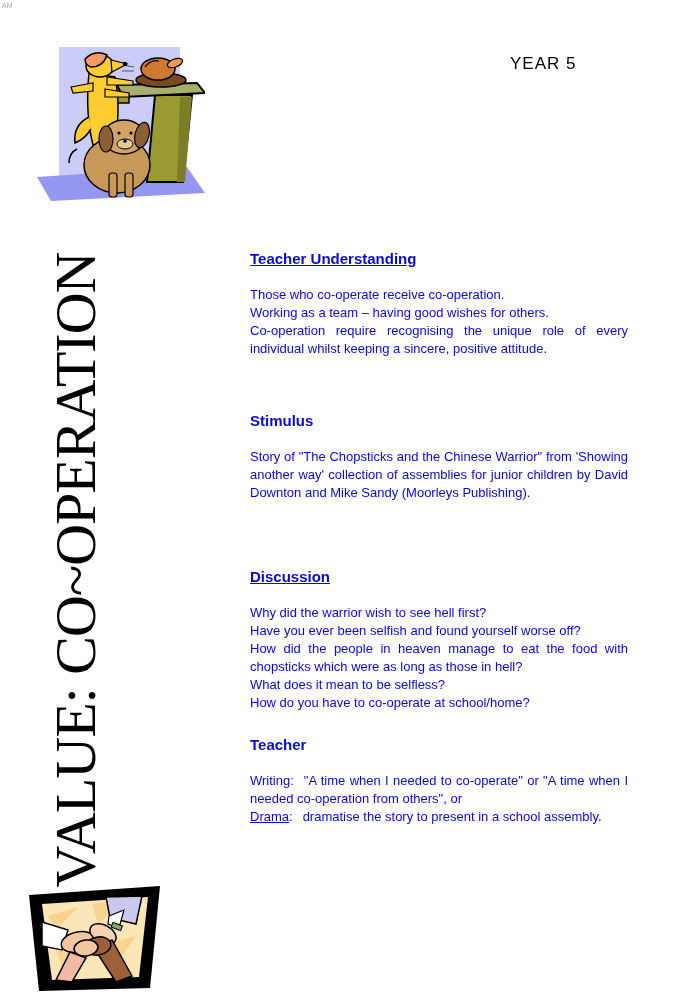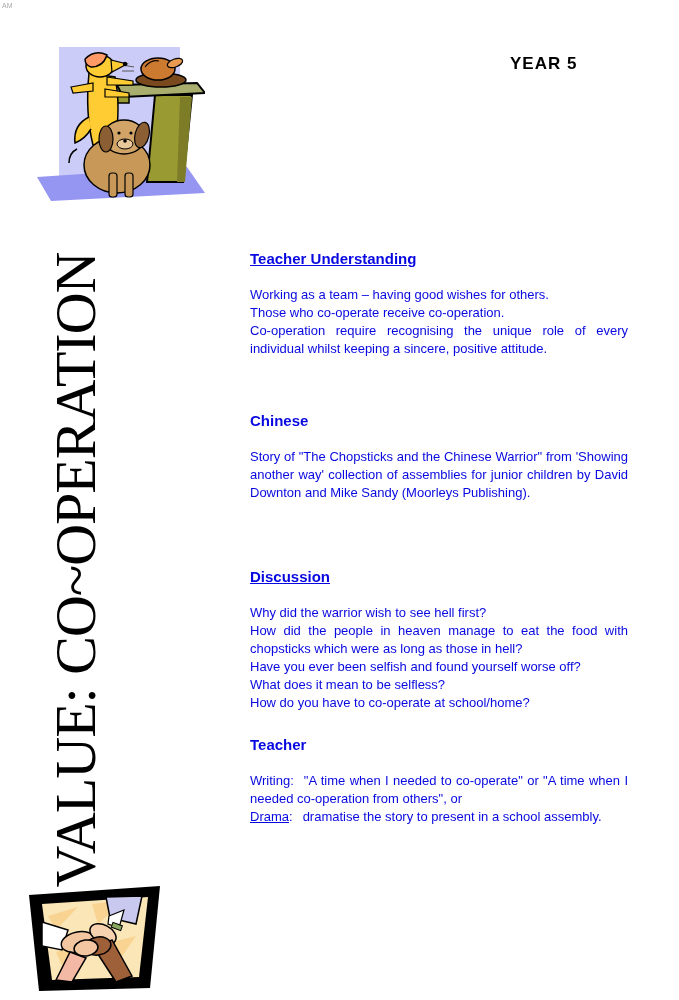--- a/index.html
+++ b/index.html
@@ -19,21 +19,21 @@
     font-size: 7px;
     color: #aaaaaa;
     font-family: "Liberation Sans", sans-serif;
   }
 
   
   .year-label {
     position: absolute;
     left: 510px; top: 54px;
     font-size: 17px;
-    font-weight: bold;
+    font-weight: normal;
     letter-spacing: 1px;
     color: #000000;
     font-family: "Liberation Sans", sans-serif;
   }
 
   
   .vertical-title-box {
     position: absolute;
     left: 42px;
     top: 892px;
@@ -150,35 +150,35 @@
     <rect x="88" y="128" width="8" height="24" rx="3" fill="#c89858" stroke="#000" stroke-width="1.2"></rect>
   </svg>
 </div>
 
 <div class="vertical-title-box">
   <span>VALUE: CO~OPERATION</span>
 </div>
 
 <div class="col-block blk-teacher">
   <div class="sec-heading underlined">Teacher Understanding</div>
+  <div class="line-item">Those who co-operate receive co-operation.</div>
   <div class="line-item">Working as a team – having good wishes for others.</div>
-  <div class="line-item">Those who co-operate receive co-operation.</div>
   <div class="line-item">Co-operation require recognising the unique role of every individual whilst keeping a sincere, positive attitude.</div>
 </div>
 
 <div class="col-block blk-stimulus">
-  <div class="sec-heading">Chinese</div>
+  <div class="sec-heading">Stimulus</div>
   <div class="para">Story of "The Chopsticks and the Chinese Warrior" from 'Showing another way' collection of assemblies for junior children by David Downton and Mike Sandy (Moorleys Publishing).</div>
 </div>
 
 <div class="col-block blk-discussion">
   <div class="sec-heading underlined">Discussion</div>
   <div class="line-item">Why did the warrior wish to see hell first?</div>
+  <div class="line-item">Have you ever been selfish and found yourself worse off?</div>
   <div class="line-item">How did the people in heaven manage to eat the food with chopsticks which were as long as those in hell?</div>
-  <div class="line-item">Have you ever been selfish and found yourself worse off?</div>
   <div class="line-item">What does it mean to be selfless?</div>
   <div class="line-item">How do you have to co-operate at school/home?</div>
 </div>
 
 <div class="col-block blk-activity">
   <div class="sec-heading">Teacher</div>
   <div class="para"><span>Writing:</span><span class="label-gap"></span><span>"A time when I needed to co-operate" or "A time when I needed co-operation from others", or</span></div>
   <div class="para"><span class="label-underline">Drama</span><span>:</span><span class="label-gap"></span><span>dramatise the story to present in a school assembly.</span></div>
 </div>
 

